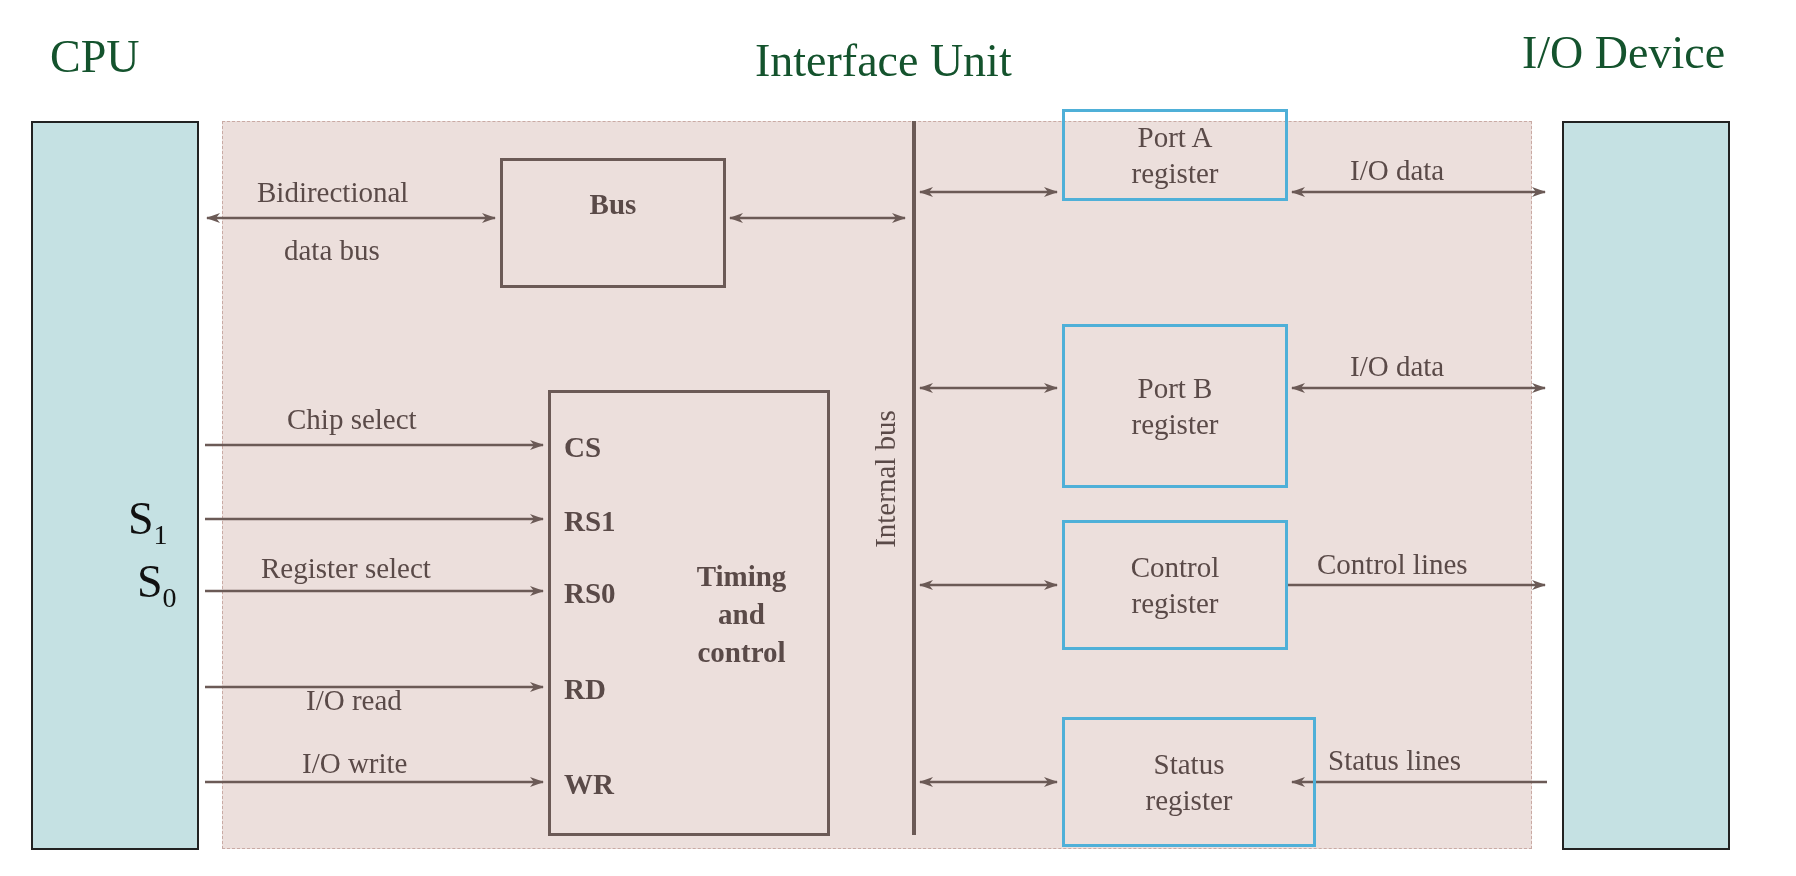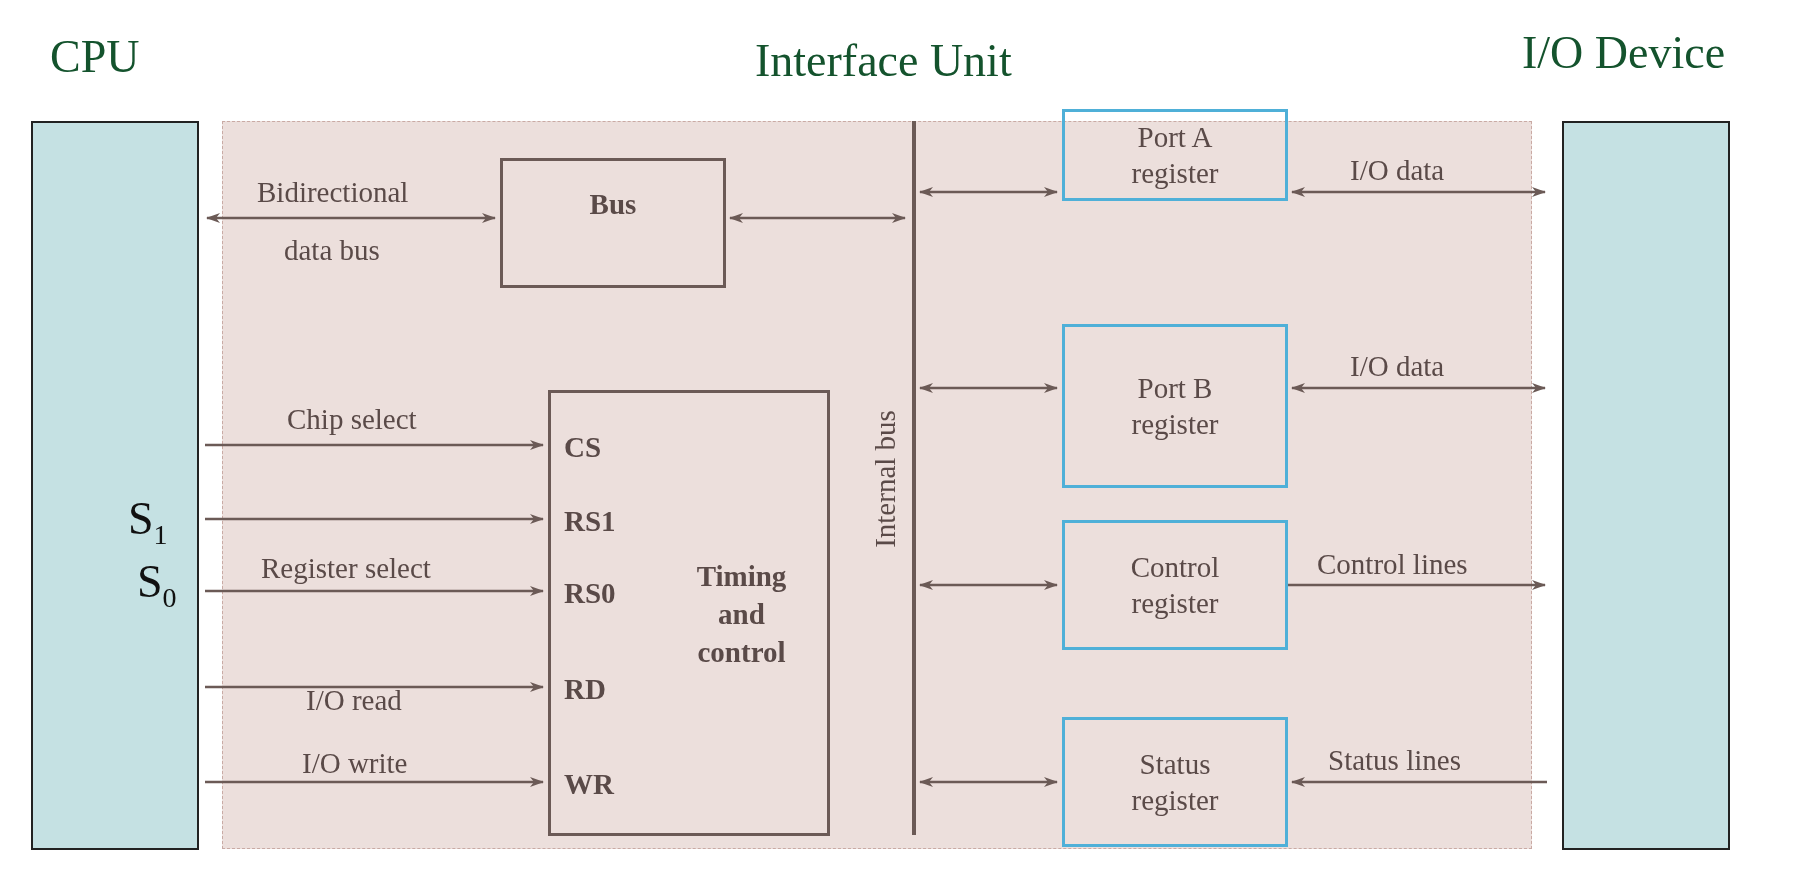--- a/index.html
+++ b/index.html
@@ -89,21 +89,21 @@
       <div>Port B</div>
       <div>register</div>
     </div>
 </div>
 <div class="reg" style="left:1062px;top:520px;width:226px;height:130px;">
   <div>
       <div>Control</div>
       <div>register</div>
     </div>
 </div>
-<div class="reg" style="left:1062px;top:717px;width:226px;height:130px;">
+<div class="reg" style="left:1062px;top:717px;width:254px;height:130px;">
   <div>
       <div>Status</div>
       <div>register</div>
     </div>
 </div>
 
 <div class="lbl" style="left:1350px;top:152px;">I/O data</div>
 <div class="lbl" style="left:1350px;top:348px;">I/O data</div>
 <div class="lbl" style="left:1317px;top:546px;">Control lines</div>
 <div class="lbl" style="left:1328px;top:742px;">Status lines</div>

